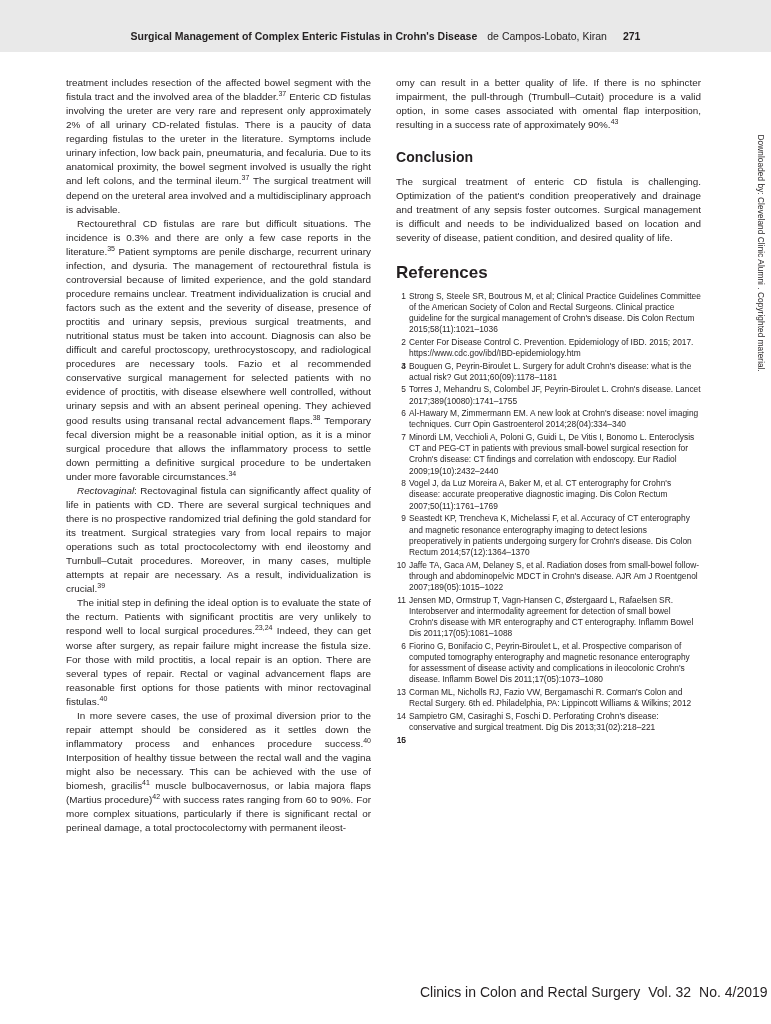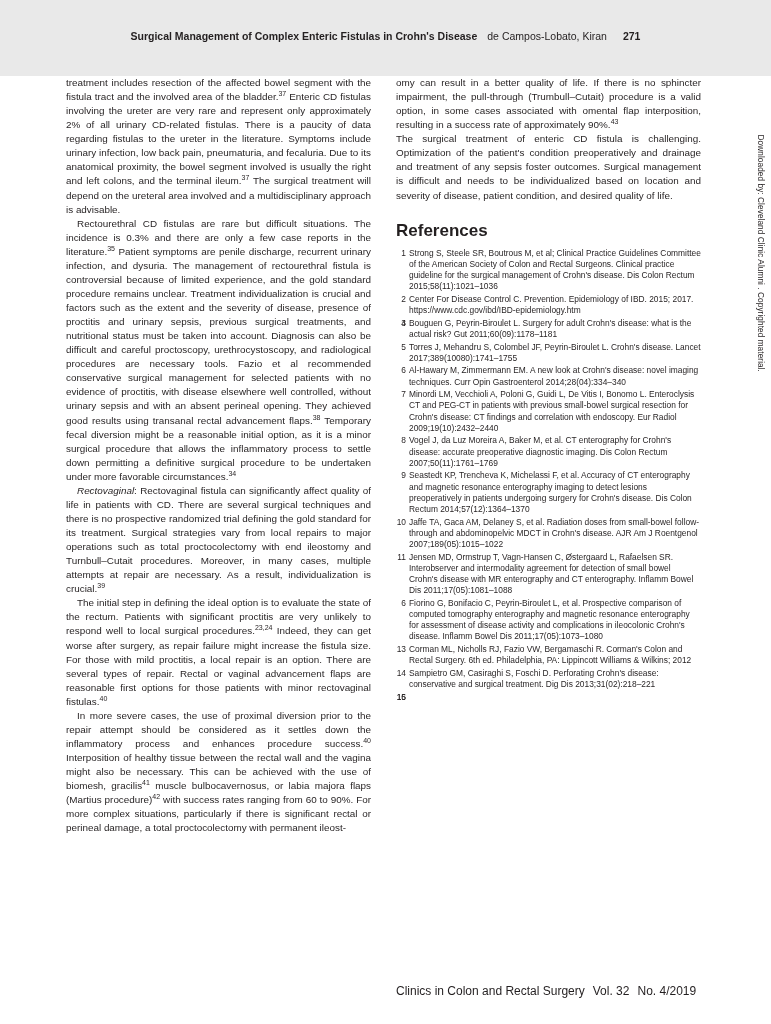--- a/index.html
+++ b/index.html
@@ -20,21 +20,21 @@
     width: 771px;
     height: 1024px;
     background: #ffffff;
   }
   
   .header-band {
     position: absolute;
     top: 0;
     left: 0;
     width: 771px;
-    height: 76px;
+    height: 52px;
     background: #e9e9e9;
   }
   .header-inner {
     position: absolute;
     top: 30px;
     left: 0;
     width: 771px;
     text-align: center;
     font-size: 10.5px;
     white-space: nowrap;
@@ -121,24 +121,25 @@
     font-size: 8.2px;
     color: #231f20;
     transform: rotate(90deg);
     transform-origin: right top;
     white-space: nowrap;
     letter-spacing: 0.1px;
   }
   
   .footer {
     position: absolute;
-    left: 396px;
+    left: 420px;
     top: 984px;
     width: 305px;
-    font-size: 12px;
+    font-size: 14px;
+    text-align: center;
     color: #231f20;
     white-space: nowrap;
   }
   .footer .sep { display: inline-block; width: 8px; }
 </style>
 </head>
 <body>
 
 <div class="page">
 
@@ -153,20 +154,21 @@
         <p>treatment includes resection of the affected bowel segment with the fistula tract and the involved area of the bladder.<sup>37</sup> Enteric CD fistulas involving the ureter are very rare and represent only approximately 2% of all urinary CD-related fistulas. There is a paucity of data regarding fistulas to the ureter in the literature. Symptoms include urinary infection, low back pain, pneumaturia, and fecaluria. Due to its anatomical proximity, the bowel segment involved is usually the right and left colons, and the terminal ileum.<sup>37</sup> The surgical treatment will depend on the ureteral area involved and a multidisciplinary approach is advisable.</p>
         <p class="indent">Rectourethral CD fistulas are rare but difficult situations. The incidence is 0.3% and there are only a few case reports in the literature.<sup>35</sup> Patient symptoms are penile discharge, recurrent urinary infection, and dysuria. The management of rectourethral fistula is controversial because of limited experience, and the gold standard procedure remains unclear. Treatment individualization is crucial and factors such as the extent and the severity of disease, presence of proctitis and urinary sepsis, previous surgical treatments, and nutritional status must be taken into account. Diagnosis can also be difficult and careful proctoscopy, urethrocystoscopy, and radiological procedures are necessary tools. Fazio et al recommended conservative surgical management for selected patients with no evidence of proctitis, with disease elsewhere well controlled, without urinary sepsis and with an absent perineal opening. They achieved good results using transanal rectal advancement flaps.<sup>38</sup> Temporary fecal diversion might be a reasonable initial option, as it is a minor surgical procedure that allows the inflammatory process to settle down permitting a definitive surgical procedure to be undertaken under more favorable circumstances.<sup>34</sup></p>
         <p class="indent"><span class="ital">Rectovaginal</span>: Rectovaginal fistula can significantly affect quality of life in patients with CD. There are several surgical techniques and there is no prospective randomized trial defining the gold standard for its treatment. Surgical strategies vary from local repairs to major operations such as total proctocolectomy with end ileostomy and Turnbull–Cutait procedures. Moreover, in many cases, multiple attempts at repair are necessary. As a result, individualization is crucial.<sup>39</sup></p>
         <p class="indent">The initial step in defining the ideal option is to evaluate the state of the rectum. Patients with significant proctitis are very unlikely to respond well to local surgical procedures.<sup>23,24</sup> Indeed, they can get worse after surgery, as repair failure might increase the fistula size. For those with mild proctitis, a local repair is an option. There are several types of repair. Rectal or vaginal advancement flaps are reasonable first options for those patients with minor rectovaginal fistulas.<sup>40</sup></p>
         <p class="indent">In more severe cases, the use of proximal diversion prior to the repair attempt should be considered as it settles down the inflammatory process and enhances procedure success.<sup>40</sup> Interposition of healthy tissue between the rectal wall and the vagina might also be necessary. This can be achieved with the use of biomesh, gracilis<sup>41</sup> muscle bulbocavernosus, or labia majora flaps (Martius procedure)<sup>42</sup> with success rates ranging from 60 to 90%. For more complex situations, particularly if there is significant rectal or perineal damage, a total proctocolectomy with permanent ileost-</p>
       </div>
   </div>
 
   <div class="col col-right">
     <p id="right-intro">omy can result in a better quality of life. If there is no sphincter impairment, the pull-through (Trumbull–Cutait) procedure is a valid option, in some cases associated with omental flap interposition, resulting in a success rate of approximately 90%.<sup>43</sup></p>
+    <h2 class="section-heading">Conclusion</h2>
     <p>The surgical treatment of enteric CD fistula is challenging. Optimization of the patient's condition preoperatively and drainage and treatment of any sepsis foster outcomes. Surgical management is difficult and needs to be individualized based on location and severity of disease, patient condition, and desired quality of life.</p>
     <h2 class="refs-heading">References</h2>
     <ol class="refs" id="refs-list">
         <li><span class="num">1</span><span>Strong S, Steele SR, Boutrous M, et al; Clinical Practice Guidelines Committee of the American Society of Colon and Rectal Surgeons. Clinical practice guideline for the surgical management of Crohn's disease. Dis Colon Rectum 2015;58(11):1021–1036</span></li>
         <li><span class="num">2</span><span>Center For Disease Control C. Prevention. Epidemiology of IBD. 2015; 2017. https://www.cdc.gov/ibd/IBD-epidemiology.htm</span></li>
         <li><span class="num">3</span></li>
         <li><span class="num">4</span><span>Bouguen G, Peyrin-Biroulet L. Surgery for adult Crohn's disease: what is the actual risk? Gut 2011;60(09):1178–1181</span></li>
         <li><span class="num">5</span><span>Torres J, Mehandru S, Colombel JF, Peyrin-Biroulet L. Crohn's disease. Lancet 2017;389(10080):1741–1755</span></li>
         <li><span class="num">6</span><span>Al-Hawary M, Zimmermann EM. A new look at Crohn's disease: novel imaging techniques. Curr Opin Gastroenterol 2014;28(04):334–340</span></li>
         <li><span class="num">7</span><span>Minordi LM, Vecchioli A, Poloni G, Guidi L, De Vitis I, Bonomo L. Enteroclysis CT and PEG-CT in patients with previous small-bowel surgical resection for Crohn's disease: CT findings and correlation with endoscopy. Eur Radiol 2009;19(10):2432–2440</span></li>

